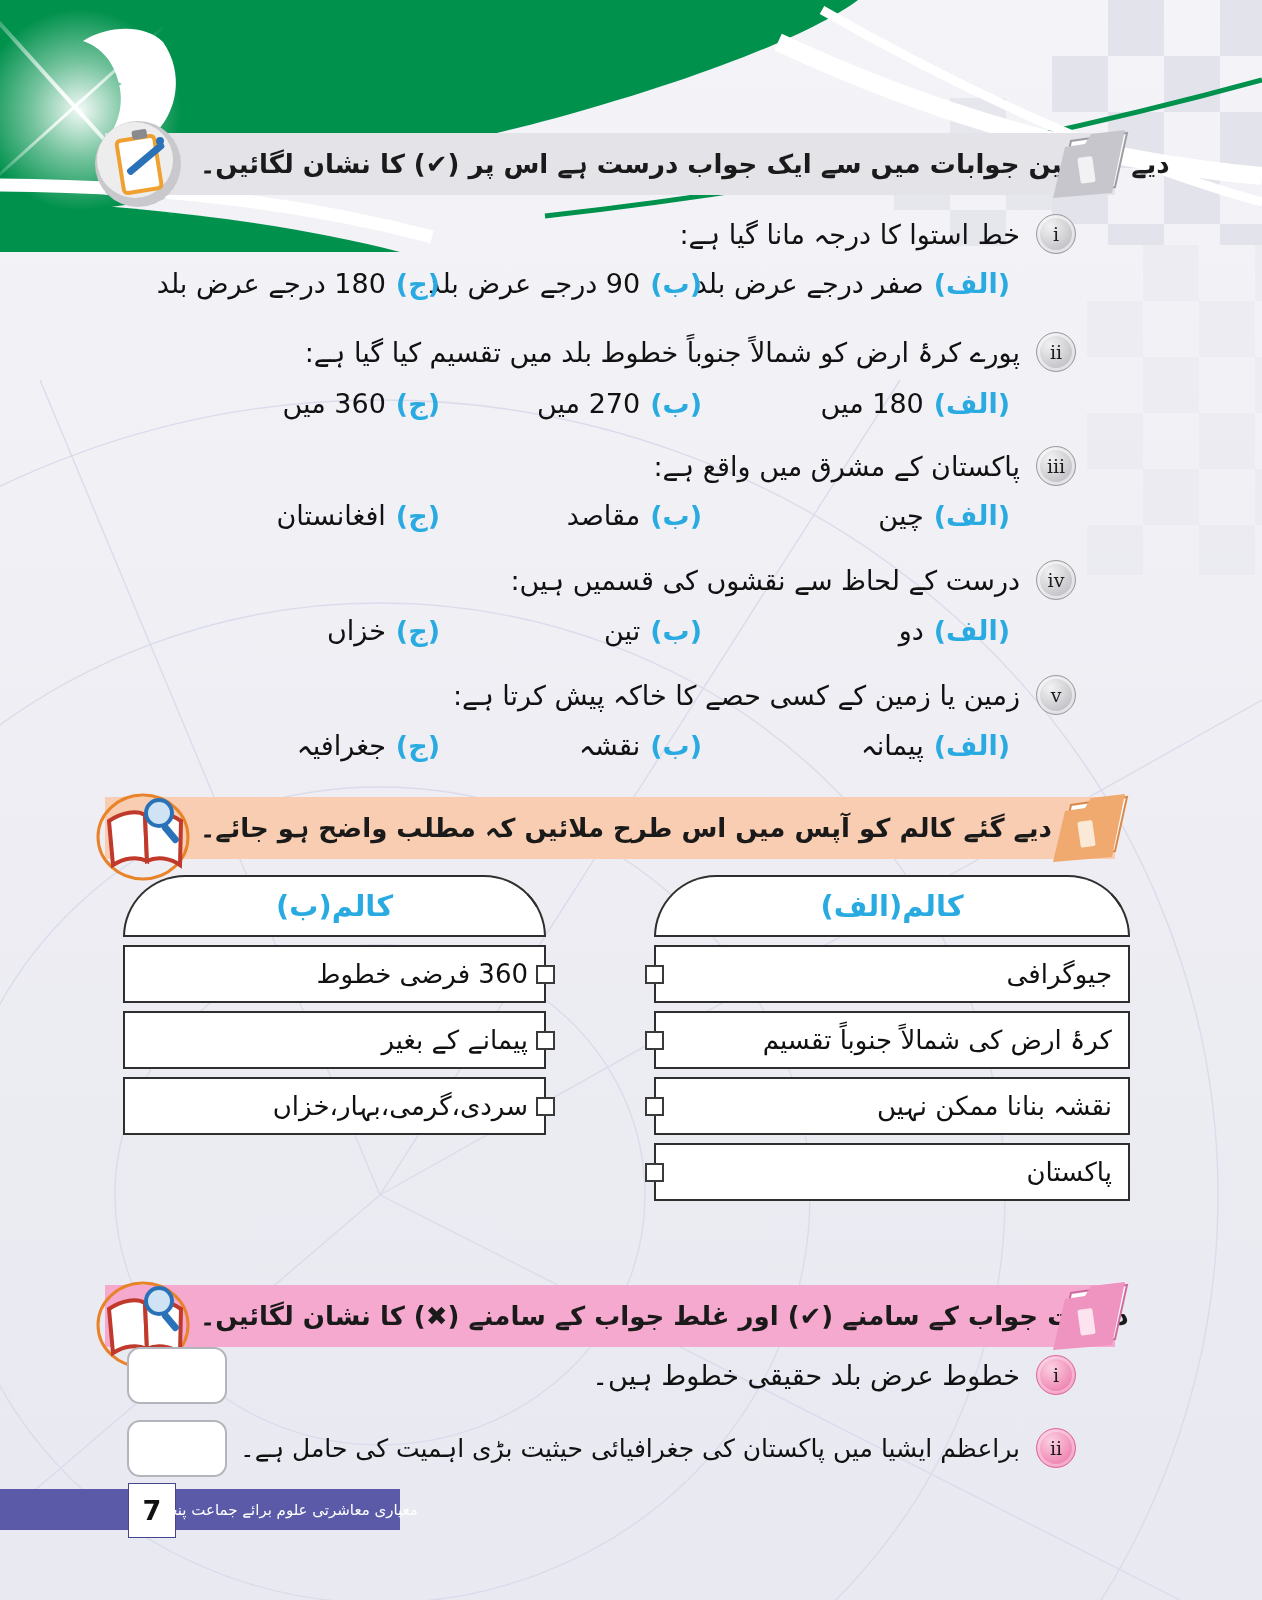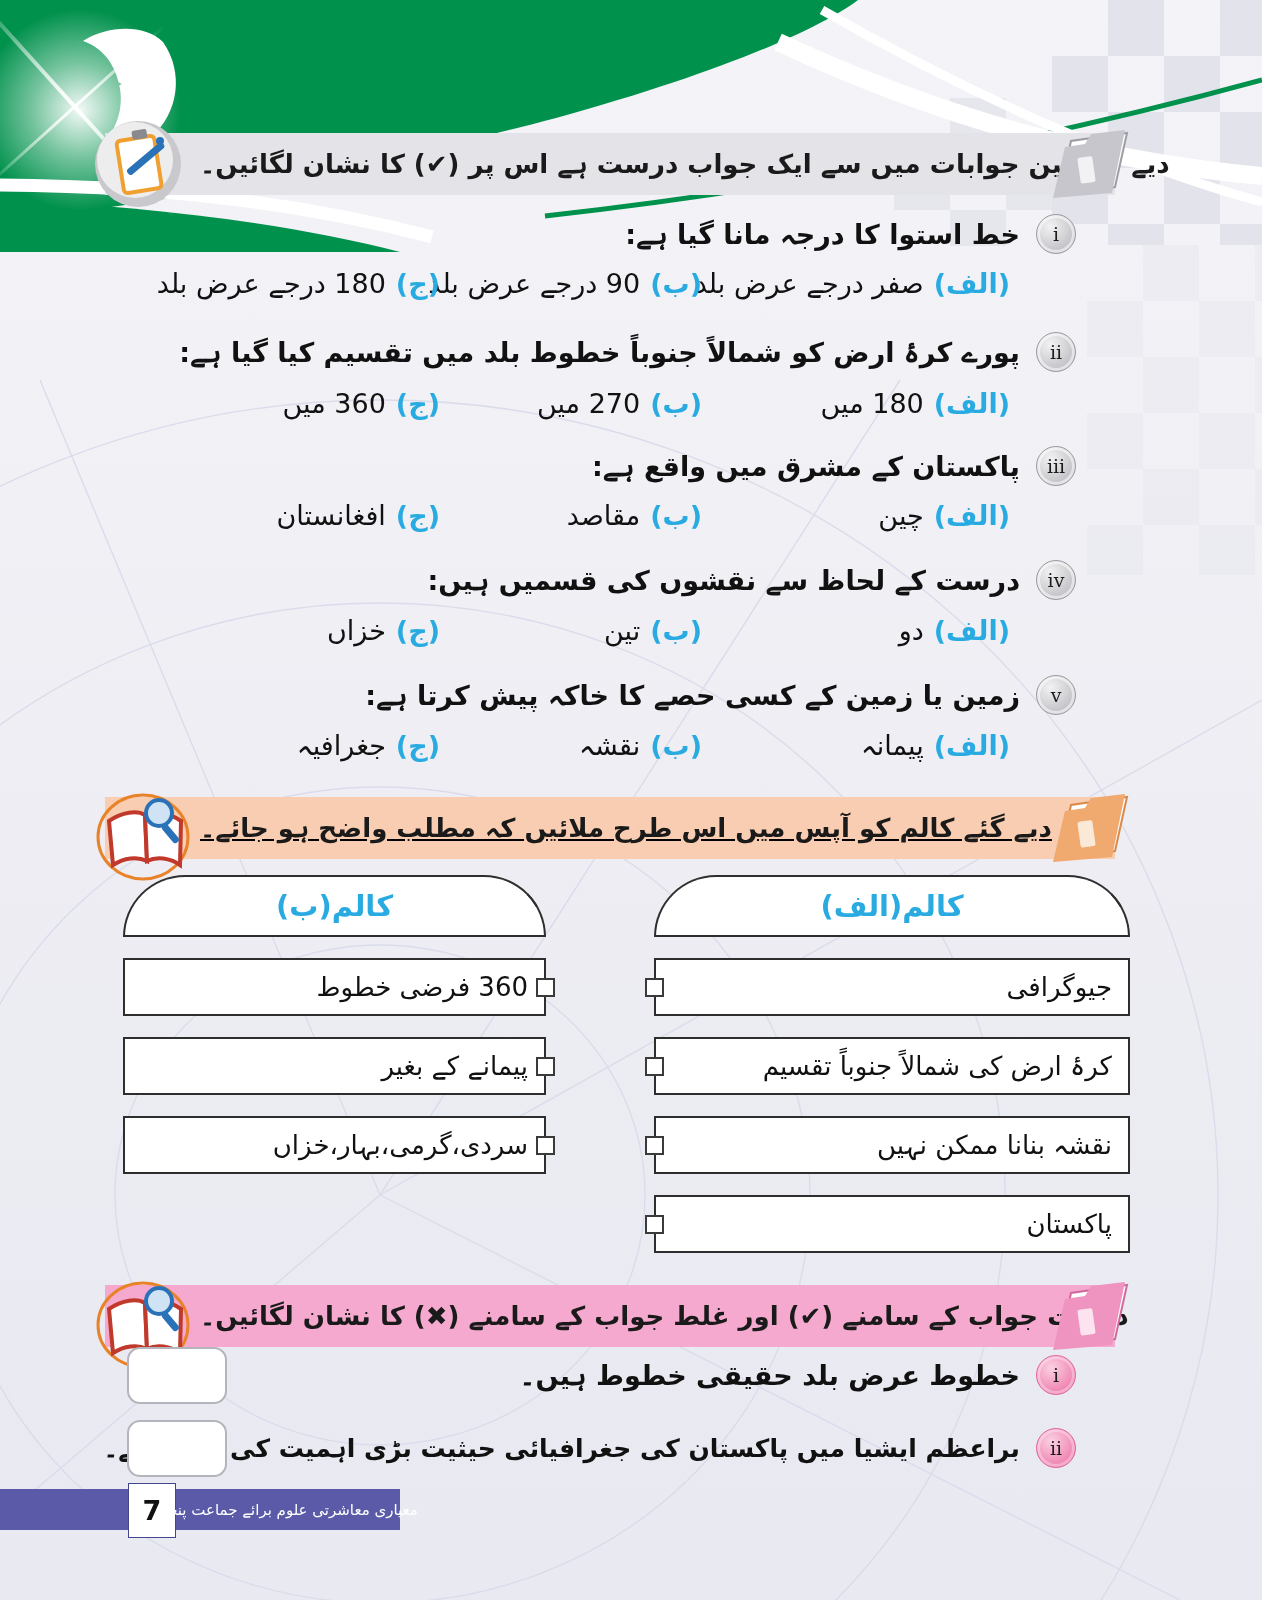--- a/index.html
+++ b/index.html
@@ -24,21 +24,21 @@
     position:absolute; left:-35px; top:-5px; width:230px; height:230px; z-index:3;
     background:radial-gradient(circle, rgba(255,255,255,.95) 0%, rgba(255,255,255,.45) 30%, rgba(255,255,255,0) 62%);
   }
   .flare-ray{position:absolute; z-index:3; background:linear-gradient(90deg,rgba(255,255,255,0),#fff,rgba(255,255,255,0)); border-radius:3px;}
   .ray1{width:300px; height:4px; left:-75px; top:105px; transform:rotate(48deg);}
   .ray2{width:240px; height:3px; left:-45px; top:105px; transform:rotate(-42deg);}
 
   
   .bar{position:absolute; left:105px; width:1010px; height:62px; z-index:4; display:flex; align-items:center;}
   .bar-gray{top:133px; background:#e3e3e8;}
-  .bar-peach{top:797px; background:#f9cdb1;text-decoration:underline;}
+  .bar-peach{top:797px; background:#f9cdb1;}
   .bar-pink{top:1285px; background:#f5a9ce;}
   .bar-text{
     flex:1; text-align:right; direction:rtl; padding:0 82px 0 95px;
     font-size:26px; font-weight:600; color:#1a1a1a; white-space:nowrap;
   }
   .badge{position:absolute; left:-12px; top:-14px; width:90px; height:90px;}
   .folder{position:absolute; right:-22px; top:-12px; width:88px; height:82px;}
 
   
   .qline{position:absolute; right:186px; height:44px; z-index:4;
@@ -47,37 +47,37 @@
     flex:none; width:38px; height:38px; border-radius:50%;
     background:radial-gradient(circle at 35% 30%, #f2f2f3, #c2c2c7 72%);
     border:1px solid #9a9aa0; box-shadow:inset 0 0 0 3px rgba(255,255,255,.55);
     display:flex; align-items:center; justify-content:center;
     font-family:"DejaVu Serif", serif; font-size:19px; color:#1c1c1c;
   }
   .qcirc.pink{
     background:radial-gradient(circle at 38% 32%, #fbd0e2, #ee7fae 75%);
     border:1px solid #e0659c; box-shadow:inset 0 0 0 3px rgba(255,255,255,.35);
   }
-  .qtext{font-size:27px; font-weight:700; direction:rtl; white-space:nowrap; color:#111;}
+  .qtext{font-size:27px; font-weight:400; direction:rtl; white-space:nowrap; color:#111;}
   .optrow{position:absolute; left:0; width:100%; height:50px; z-index:4;}
   .opt{position:absolute; top:0; direction:rtl; white-space:nowrap; font-size:27px; color:#111;}
   .opt .optlabel{color:#29abe2; font-weight:bold; margin-left:10px;}
   .opt-a{right:252px;} .opt-b{right:560px;} .opt-c{right:822px;}
 
   
   .mtable{position:absolute; top:875px; z-index:4;}
   .mtable.col-alif{right:132px; width:476px;}
   .mtable.col-bay{left:123px; width:423px;}
   .mt-header{
     height:58px; border:2px solid #2e2e2e; border-radius:72px 72px 0 0;
     background:#fff; display:flex; align-items:center; justify-content:center;
     font-size:29px; font-weight:600; color:#29abe2; direction:rtl;
   }
   .mt-row{
-    position:relative; height:54px; margin-top:21px; border:2px solid #2e2e2e; background:#fff;
+    position:relative; height:54px; margin-top:8px; border:2px solid #2e2e2e; background:#fff;
     display:flex; align-items:center; direction:rtl; padding:0 16px;
     font-size:26px; color:#111;
   }
   .connector{
     position:absolute; width:15px; height:15px; background:#fff; border:2px solid #3a3a3a;
     top:50%; margin-top:-9px;
   }
   .col-alif .connector{left:-11px;}
   .col-bay .connector{right:-11px;}
 

